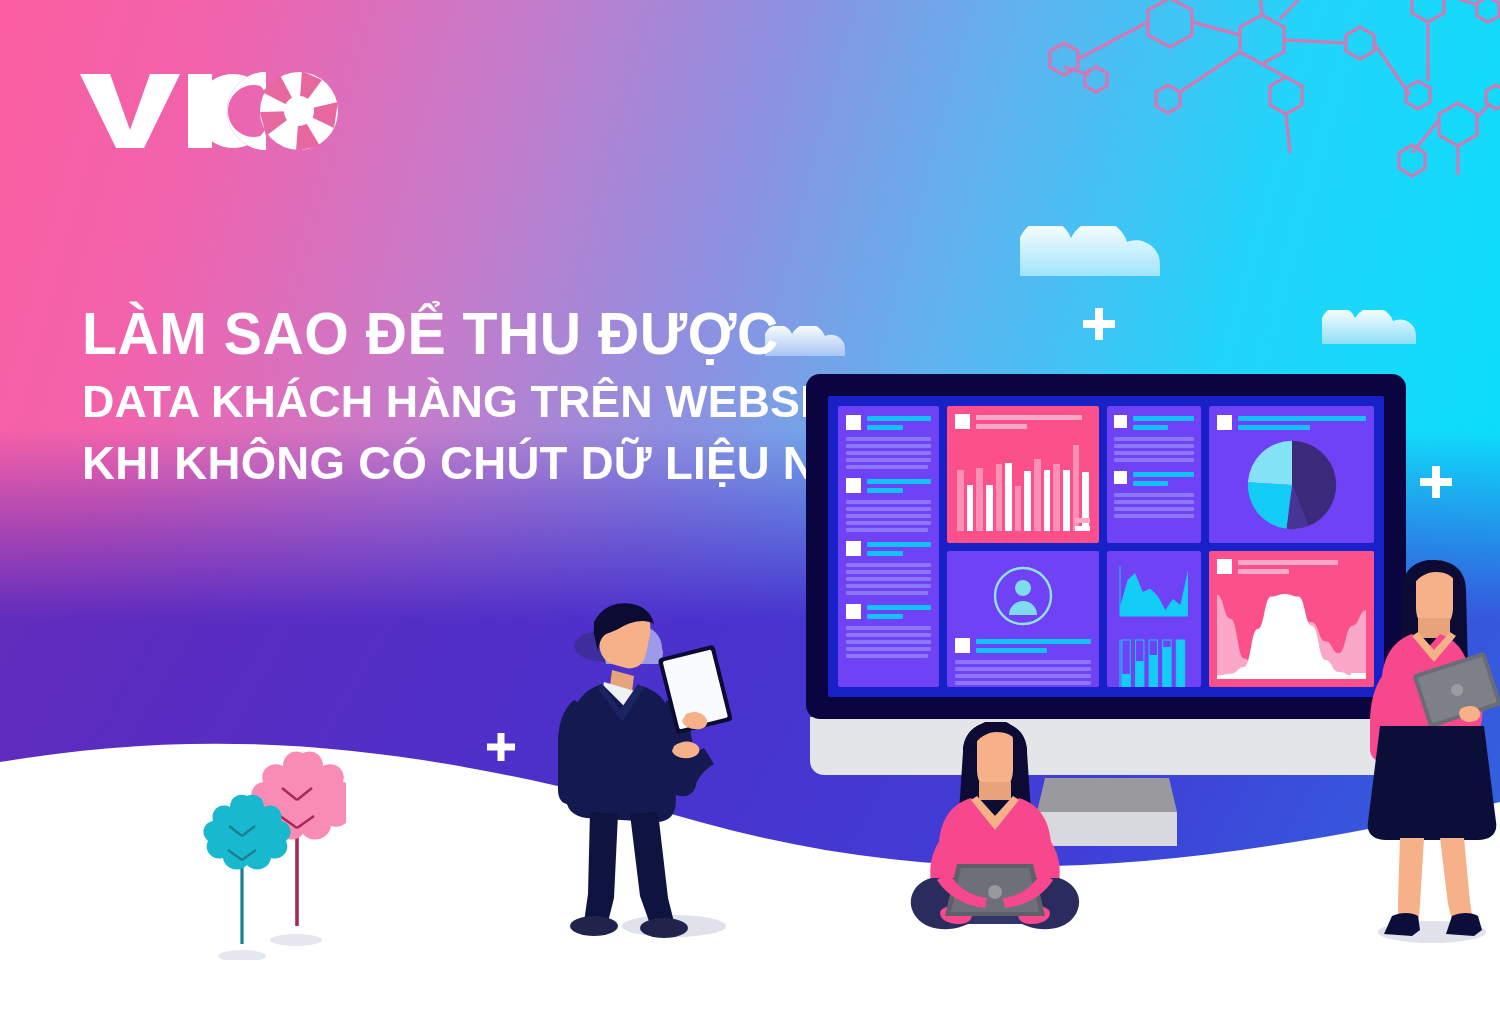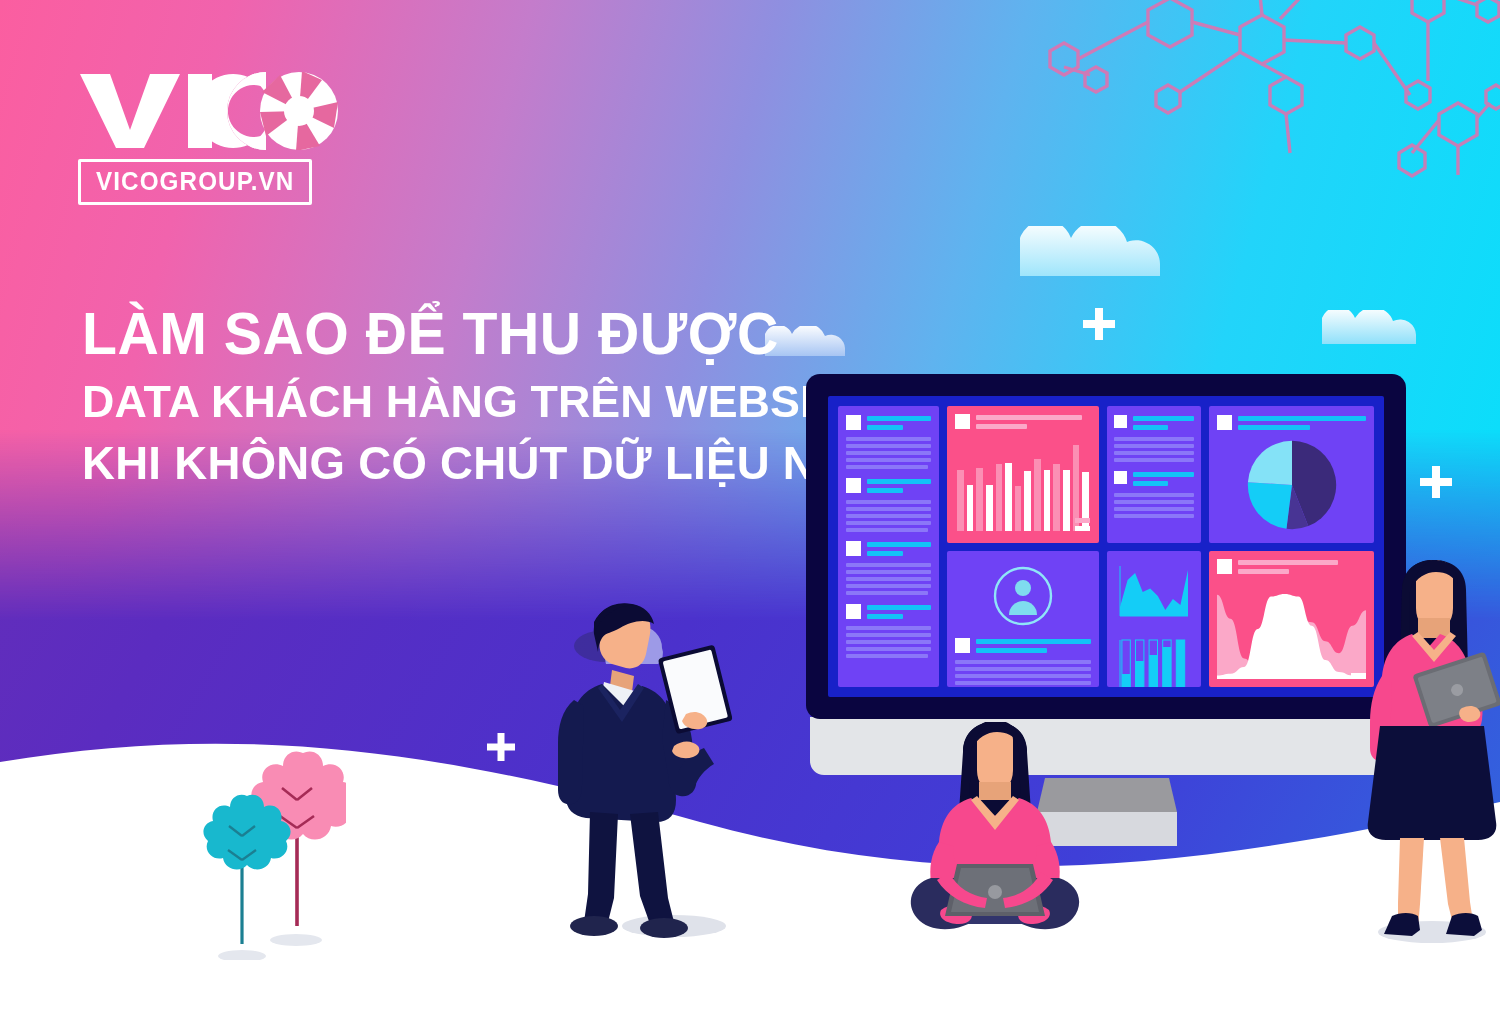--- a/index.html
+++ b/index.html
@@ -243,23 +243,20 @@
             <path d="M39,39 L78,30 L74,56 Z" fill="#e6689f"></path>
             <path d="M39,39 L60,74 L36,79 Z" fill="#e6689f"></path>
             <path d="M39,39 L6,64 L0,40 Z" fill="#e6689f"></path>
             <path d="M39,39 L2,20 L20,3 Z" fill="#e6689f"></path>
           </g>
           <circle cx="39" cy="39" r="39" fill="none" stroke="#fff" stroke-width="0"></circle>
           <circle cx="39" cy="39" r="15" fill="#fff"></circle>
         </g>
       </svg>
     </div>
-    <div class="logo-box">
-      <div class="logo-box-text">VICOGROUP.VN</div>
-    </div>
   </div>
 
   <div class="headline">
     <div class="hl hl1">LÀM SAO ĐỂ THU ĐƯỢC</div>
     <div class="hl hl2">DATA KHÁCH HÀNG TRÊN WEBSITE</div>
     <div class="hl hl3">KHI KHÔNG CÓ CHÚT DỮ LIỆU NÀO</div>
   </div>
 
   <svg class="base-block" viewBox="0 0 140 70">
     <path d="M8,0 L132,0 L140,34 L0,34 Z" fill="#9a9a9e"></path>

